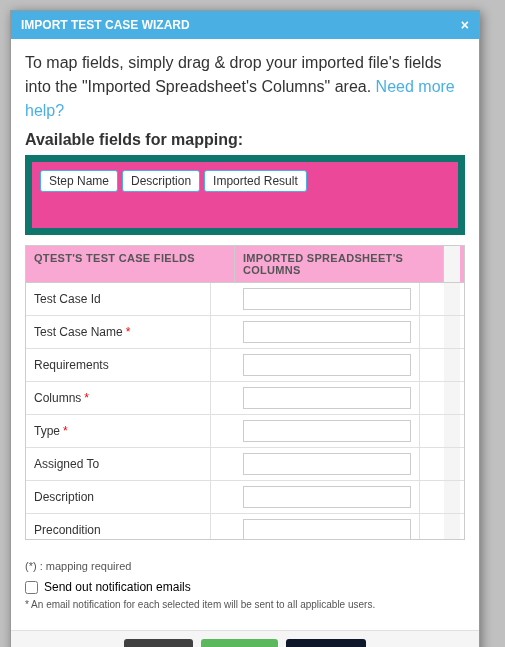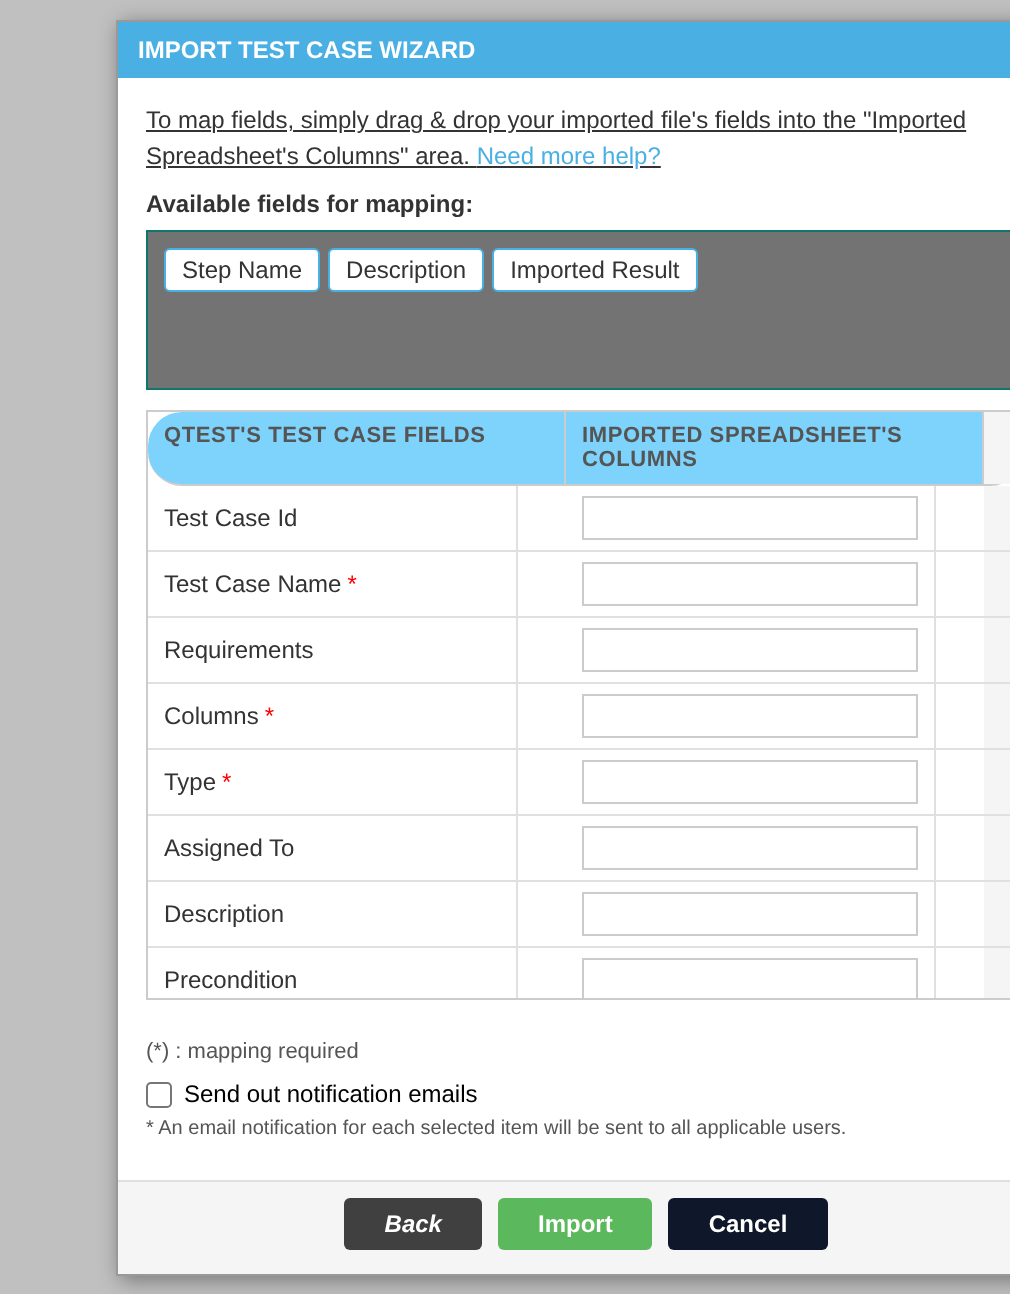--- a/index.html
+++ b/index.html
@@ -15,21 +15,20 @@
       justify-content: center;
     }
 
     .modal-overlay {
       width: 505px;
       height: 647px;
       position: relative;
       display: flex;
       align-items: center;
       justify-content: center;
-      margin-left: 48px;
     }
 
     .modal {
       width: 470px;
       background: #fff;
       border: 1px solid #999;
       box-shadow: 2px 2px 10px rgba(0,0,0,0.4);
       position: absolute;
       top: 10px;
       left: 10px;
@@ -52,44 +51,43 @@
       cursor: pointer;
       font-weight: bold;
       line-height: 1;
     }
 
     .modal-body {
       padding: 12px 14px;
     }
 
     .intro-text {
-      font-size: 12px;
+      font-size: 16px;
       color: #333;
       margin-bottom: 8px;
       line-height: 1.5;
-      text-decoration: underline;
     }
 
     .intro-text a {
       color: #4ab0e4;
       text-decoration: none;
     }
 
     .available-label {
       font-weight: bold;
-      font-size: 12px;
+      font-size: 16px;
       color: #333;
       margin-bottom: 6px;
     }
 
     .fields-area {
-      border: 1px solid #0f766e;
+      border: 7px solid #0f766e;
       padding: 8px;
       min-height: 80px;
-      background: #737373;
+      background: #ec4899;
       margin-bottom: 10px;
       display: flex;
       flex-wrap: wrap;
       gap: 4px;
       align-content: flex-start;
     }
 
     .field-tag {
       display: inline-block;
       border: 1px solid #4ab0e4;
@@ -103,23 +101,22 @@
 
     .table-section {
       border: 1px solid #ccc;
       overflow-y: auto;
       max-height: 295px;
     }
 
     .table-header {
       display: grid;
       grid-template-columns: 1fr 1fr 20px;
-      background: #7dd3fc;
+      background: #f9a8d4;
       border-bottom: 1px solid #ccc;
-      border-radius: 17px;
     }
 
     .table-header-cell {
       padding: 6px 8px;
       font-size: 11px;
       font-weight: bold;
       color: #555;
       text-transform: uppercase;
       letter-spacing: 0.3px;
       border-right: 1px solid #ccc;

